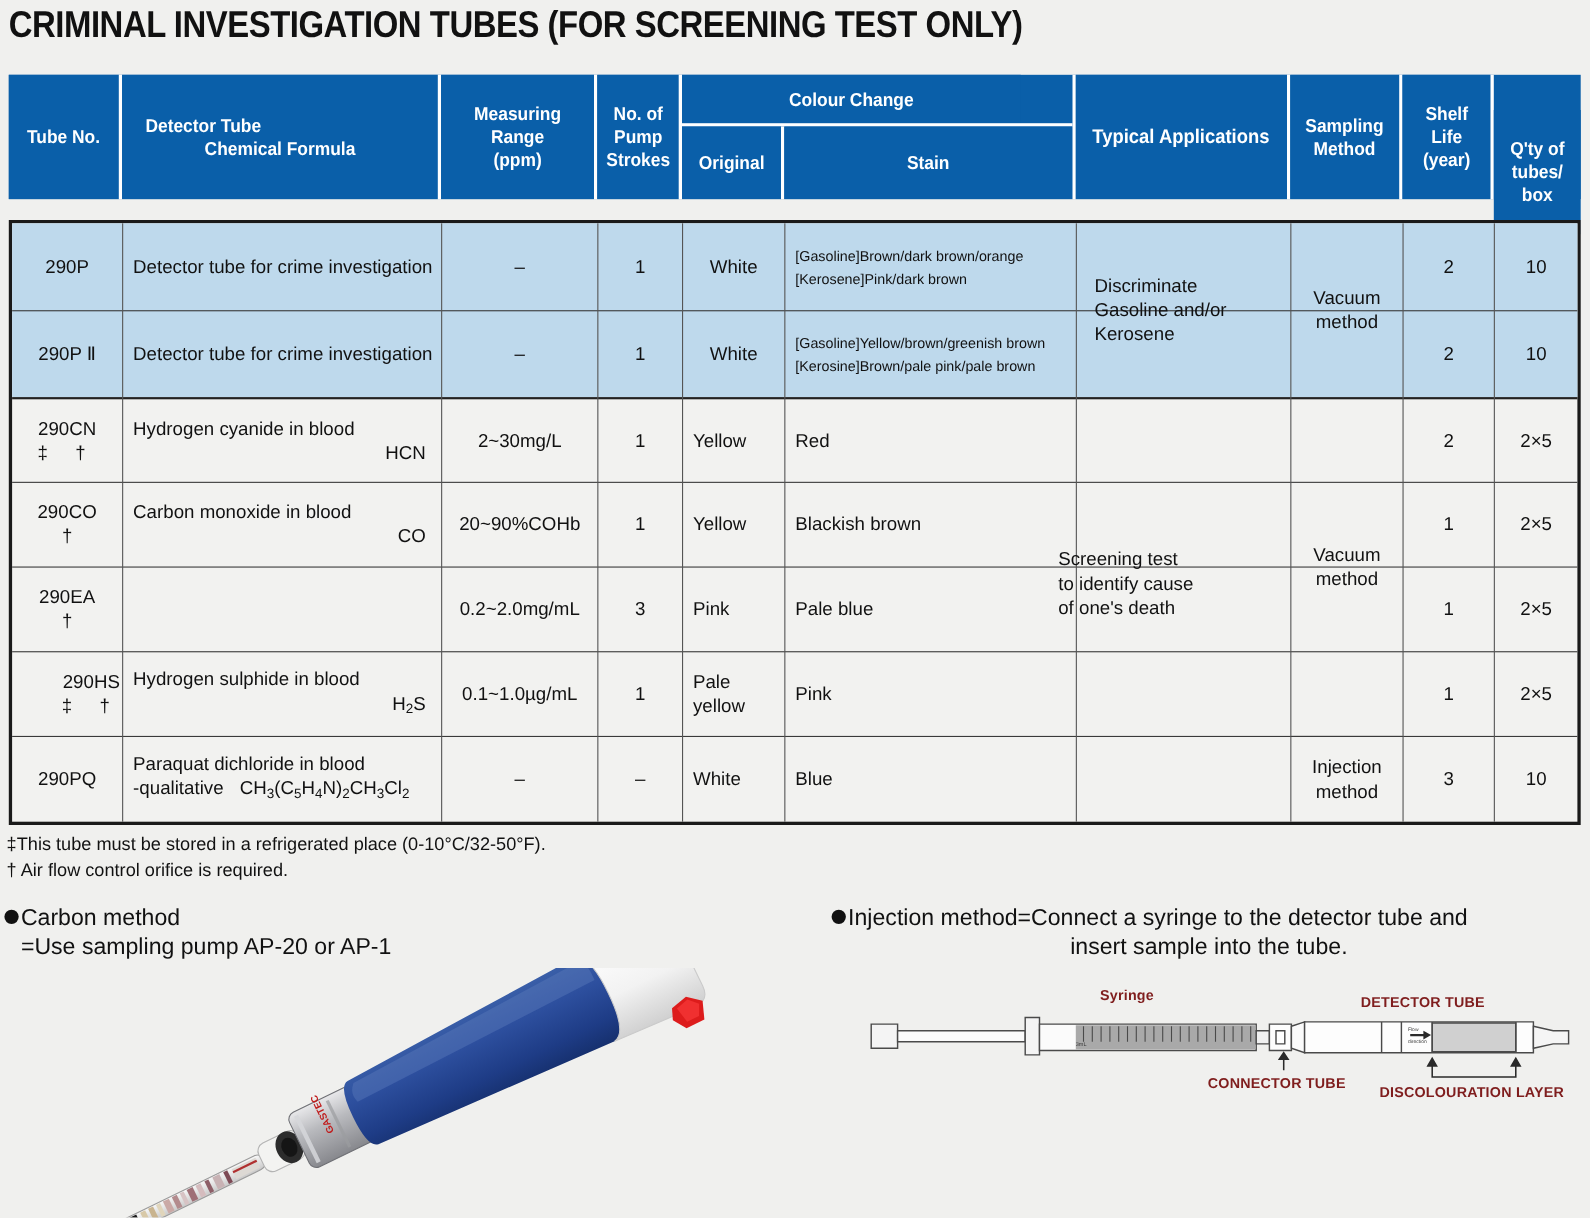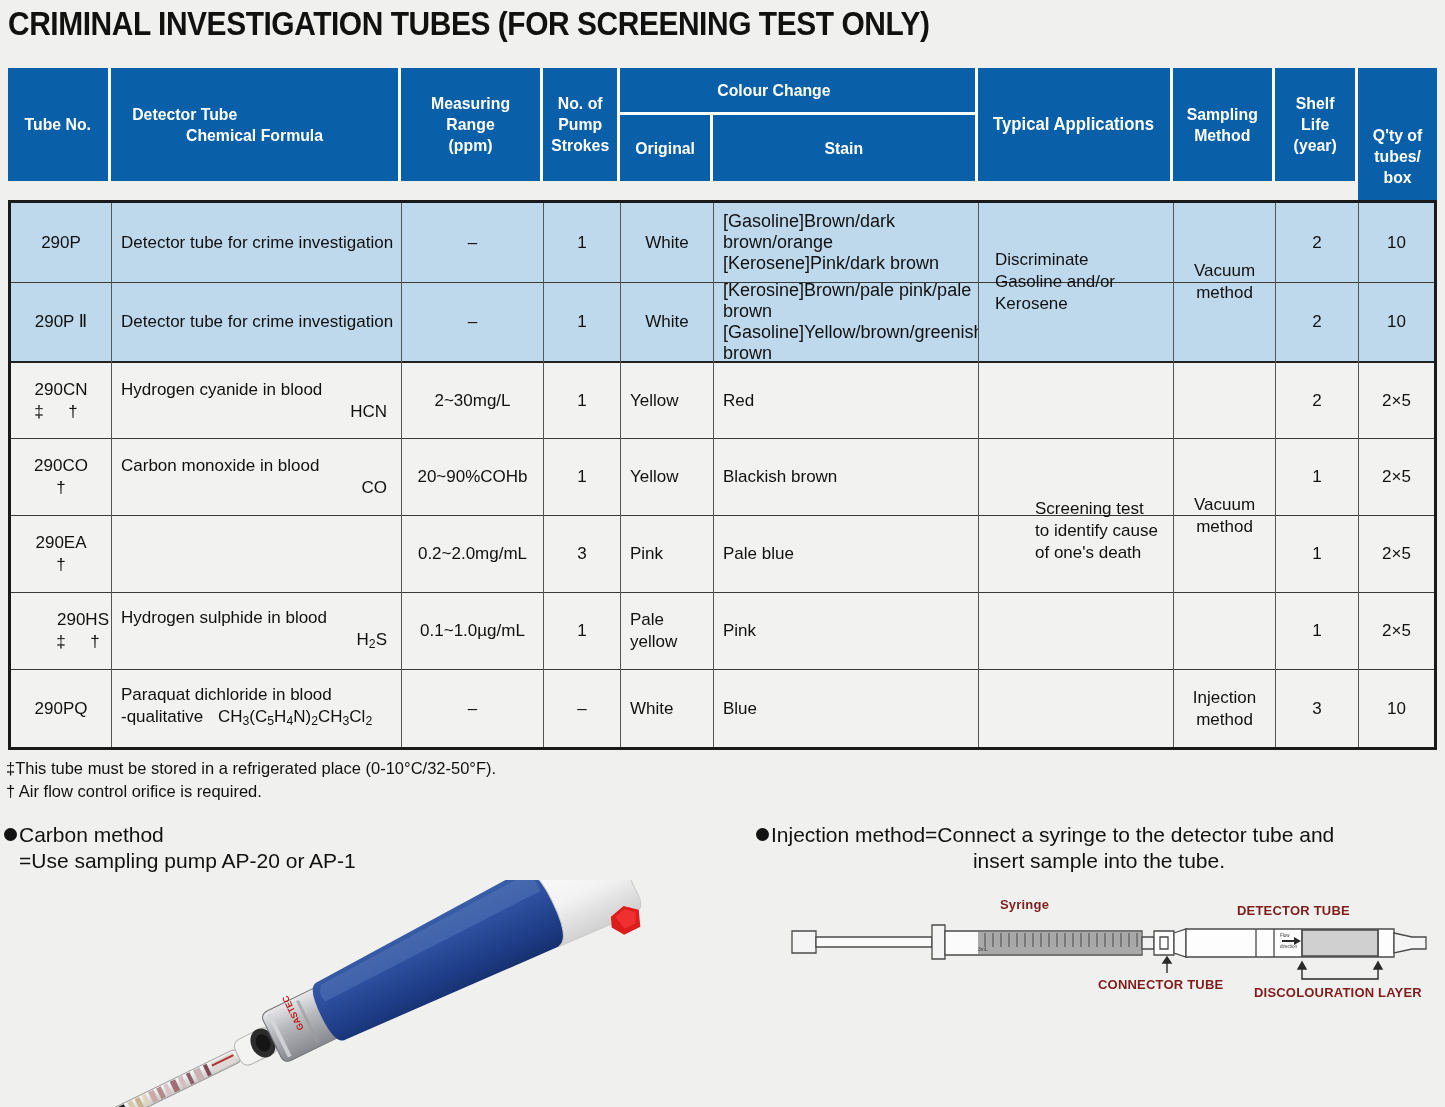--- a/index.html
+++ b/index.html
@@ -66,21 +66,21 @@
     color:#111;
     display:flex;
     overflow:hidden;
   }
   .cell .inner{width:100%;}
   .c-center{align-items:center;justify-content:center;text-align:center;}
   .c-left{align-items:center;justify-content:flex-start;text-align:left;padding-left:9px;}
   .blue{background:#bed9ec;}
   .vline{position:absolute;width:1px;background:#555;}
   .hline{position:absolute;height:1px;background:#3a3a3a;}
-  .small{font-size:18px;line-height:21px;}
+  .small{font-size:13px;line-height:21px;}
   sub{font-size:0.72em;vertical-align:-0.28em;}
   .frm-right{text-align:right;padding-right:14px;}
   .dag{font-size:17px;letter-spacing:10px;}
 
   
   .fn{
     position:absolute;left:6px;font-size:16.5px;line-height:22px;color:#111;
     white-space:nowrap;
   }
   .fn1{top:757px;}
@@ -281,22 +281,22 @@
       <div class="inner">–</div>
     </div>
     <div class="cell c-center" style="left:533px;top:80px;width:76px;height:78px;">
       <div class="inner">1</div>
     </div>
     <div class="cell c-center" style="left:610px;top:80px;width:92px;height:78px;">
       <div class="inner">White</div>
     </div>
     <div class="cell c-left small" style="left:703px;top:80px;width:264px;height:78px;">
       <div class="inner">
+        <div>[Gasoline]Yellow/brown/greenish brown</div>
         <div>[Kerosine]Brown/pale pink/pale brown</div>
-        <div>[Gasoline]Yellow/brown/greenish brown</div>
       </div>
     </div>
     <div class="cell c-center" style="left:1265px;top:80px;width:82px;height:78px;">
       <div class="inner">2</div>
     </div>
     <div class="cell c-center" style="left:1348px;top:80px;width:75px;height:78px;">
       <div class="inner">10</div>
     </div>
 
     <div class="cell c-left" style="left:968px;top:0;width:194px;height:158px;padding-left:16px;">
@@ -461,21 +461,21 @@
     <div class="cell c-left" style="left:703px;top:467px;width:264px;height:77px;">
       <div class="inner">Blue</div>
     </div>
     <div class="cell c-center" style="left:1265px;top:467px;width:82px;height:77px;">
       <div class="inner">3</div>
     </div>
     <div class="cell c-center" style="left:1348px;top:467px;width:75px;height:77px;">
       <div class="inner">10</div>
     </div>
 
-    <div class="cell c-left" style="left:1008px;top:160px;width:194px;height:336px;padding-left:16px;">
+    <div class="cell c-left" style="left:935px;top:160px;width:194px;height:336px;padding-left:16px;">
       <div class="inner">
         <div>Screening test</div>
         <div>to identify cause</div>
         <div>of one's death</div>
       </div>
     </div>
 
     <div class="cell c-center" style="left:1163px;top:160px;width:101px;height:306px;">
       <div class="inner">
         <div>Vacuum</div>

